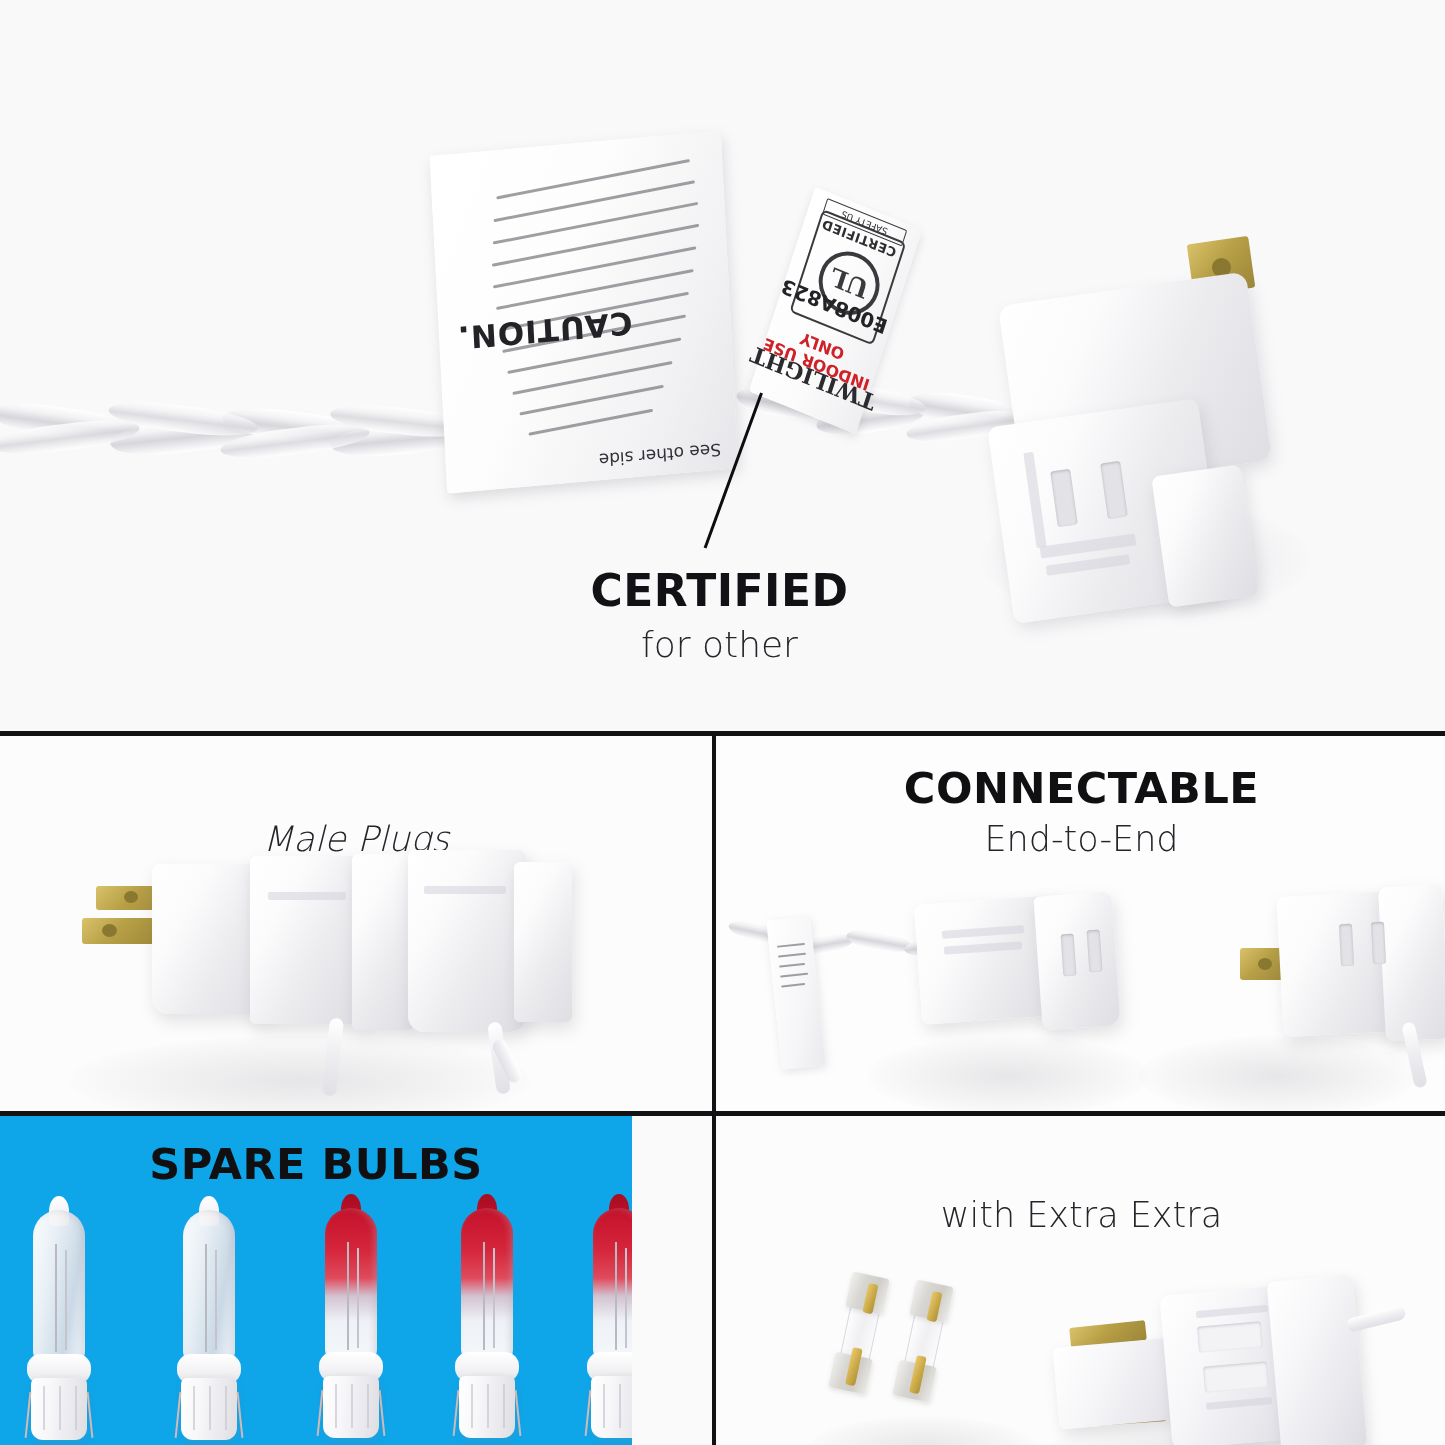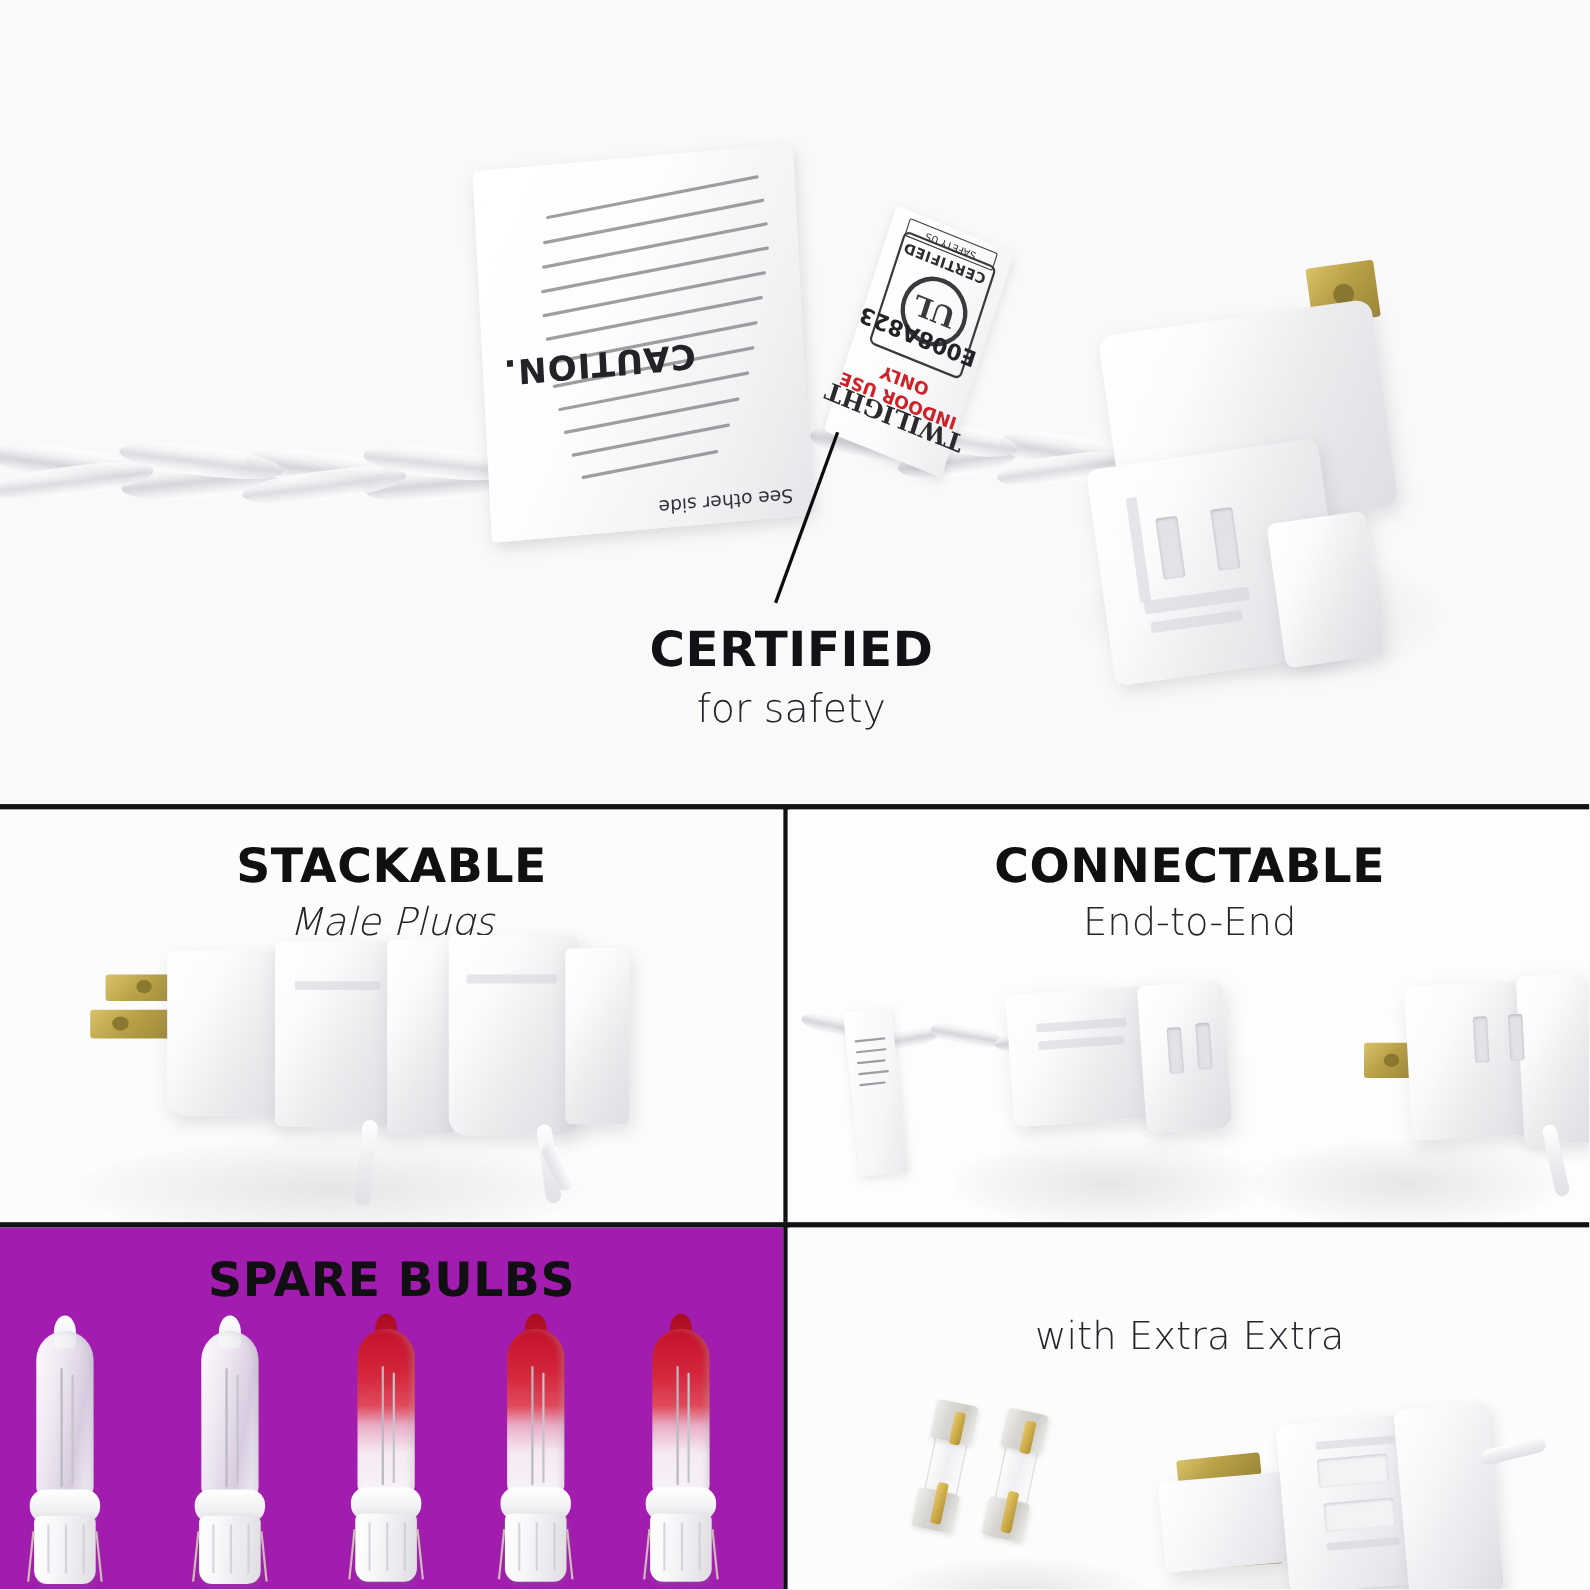--- a/index.html
+++ b/index.html
@@ -24,21 +24,21 @@
   }
 
   
   .hline{position:absolute;left:0;width:1445px;height:5px;background:#121214;}
   .vline{position:absolute;width:4px;background:#121214;}
 
   .panel{position:absolute;overflow:hidden;}
   #panel-top{left:0;top:0;width:1445px;height:731px;background:#faf9fa;}
   #panel-stackable{left:0;top:736px;width:712px;height:375px;background:#fcfcfc;}
   #panel-connectable{left:718px;top:736px;width:727px;height:375px;background:#fdfdfd;}
-  #panel-spare{left:0;top:1116px;width:712px;height:329px;background:#a21caf;}
+  #panel-spare{left:0;top:1116px;width:632px;height:329px;background:#0ea5e9;}
   #panel-protected{left:718px;top:1116px;width:727px;height:329px;background:#fcfcfc;}
 
   
   .head{position:absolute;width:100%;text-align:center;color:#100f12;}
   .head-main{
     font-family:"DejaVu Sans","Liberation Sans",sans-serif;
     font-weight:700;font-size:43px;line-height:48px;letter-spacing:0.5px;
   }
   .head-sub{
     font-family:"DejaVu Sans Light","Liberation Sans",sans-serif;
@@ -249,30 +249,29 @@
       <div class="socket-slot" style="left:1054px;top:470px;width:20px;height:56px;transform:rotate(-8deg);"></div>
       <div class="socket-slot" style="left:1104px;top:462px;width:20px;height:56px;transform:rotate(-8deg);"></div>
       <div class="emboss" style="left:1040px;top:540px;width:96px;height:12px;transform:rotate(-8deg);"></div>
       <div class="emboss" style="left:1046px;top:560px;width:84px;height:10px;transform:rotate(-8deg);"></div>
       <div class="emboss" style="left:1030px;top:452px;width:10px;height:96px;transform:rotate(-8deg);"></div>
 
       <div class="plug-body" style="left:1160px;top:470px;width:90px;height:132px;transform:rotate(-8deg);border-radius:8px;"></div>
     </div>
 
     <div id="cert-main"><span>CERTIFIED</span></div>
-    <div id="cert-sub"><span>for safety</span></div>
+    <div id="cert-sub"><span>for other</span></div>
   </div>
 
   <div class="hline" style="top:731px;"></div>
   <div class="hline" style="top:1111px;"></div>
   <div class="vline" style="left:712px;top:734px;height:377px;"></div>
   <div class="vline" style="left:712px;top:1114px;height:331px;"></div>
 
   <div class="panel" id="panel-stackable">
-    <div class="head head-main" style="top:28px;">STACKABLE</div>
     <div class="head head-sub" style="top:82px;font-style:italic;">Male Plugs</div>
 
     <div>
       <div class="shadow-soft" style="left:70px;top:300px;width:460px;height:90px;"></div>
 
       <div class="prong" style="left:82px;top:182px;width:78px;height:26px;"></div>
       <div class="prong-hole" style="left:102px;top:188px;width:15px;height:13px;"></div>
       <div class="prong" style="left:96px;top:150px;width:78px;height:24px;"></div>
       <div class="prong-hole" style="left:124px;top:155px;width:14px;height:12px;"></div>
 

